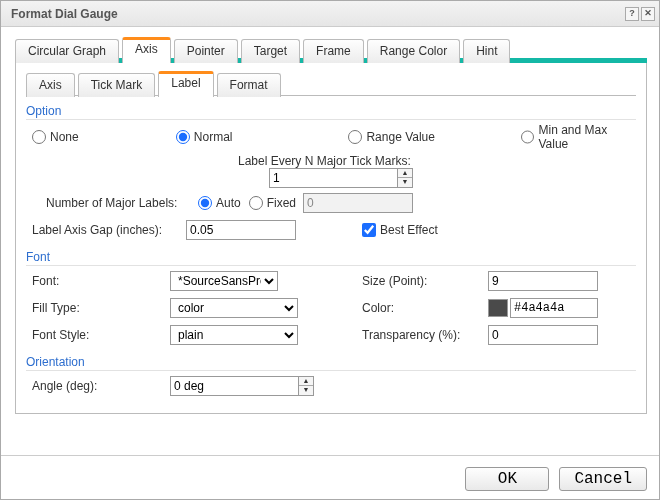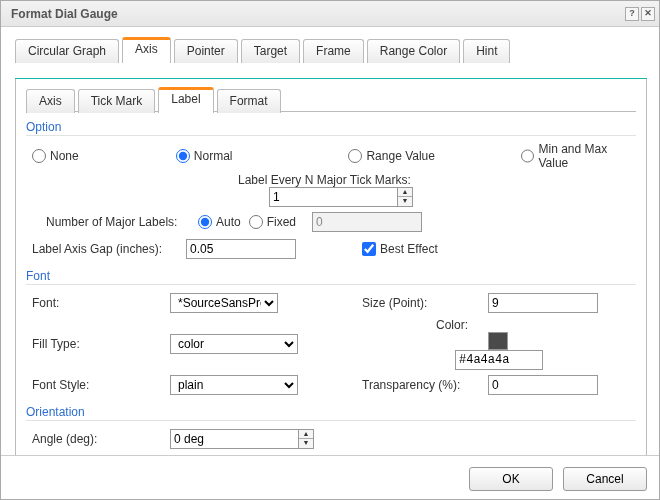--- a/index.html
+++ b/index.html
@@ -20,21 +20,21 @@
     font-weight:600; color:#555;
   }
   .titlebar .spacer { flex:1; }
   .winbtn {
     width:14px; height:14px;
     border:1px solid #aaa; background:#f6f6f6;
     margin-left:2px; display:flex; align-items:center; justify-content:center;
     font-size:9px; color:#555; line-height:1;
   }
   .content { padding:12px 14px 0 14px; }
-  .tabrow { position:relative; height:40px; border-bottom:1px solid #14b8a6; }
+  .tabrow { position:relative; height:24px; border-bottom:5px solid #14b8a6; }
   .tab {
     float:left; height:24px; line-height:22px;
     padding:0 12px; margin-right:3px;
     border:1px solid #bbb; border-bottom:none;
     border-radius:3px 3px 0 0;
     background:linear-gradient(#fefefe,#ececec);
     color:#333; position:relative;
   }
   .tab.active {
     border-top:3px solid #ff8c1a;
@@ -45,21 +45,21 @@
   }
   .tab.active::after {
     content:""; position:absolute; left:0; right:0; bottom:-1px; height:2px; background:#fff;
   }
   .panel {
     border:1px solid #bbb; border-top:none;
     padding:10px 10px 12px 10px;
     background:#fff;
   }
   .subtabrow { height:23px; border-bottom:1px solid #bbb; margin-bottom:4px; }
-  .grouplabel { color:#2d6ecf; border-bottom:1px solid #e2e2e2; margin:8px 0 6px 0; padding-bottom:1px; }
+  .grouplabel { color:#2d6ecf; border-bottom:1px solid #e2e2e2; margin:8px 0 0 0; padding-bottom:1px; }
   .row { display:flex; align-items:center; min-height:24px; margin:3px 0; }
   .col-l { display:flex; align-items:center; flex:0 0 290px; }
   .col-r { display:flex; align-items:center; flex:1; }
   .lbl { margin-right:6px; }
   .lbl-w { width:155px; }
   .lbl-w2 { width:100px; }
   input[type=text], select {
     border:1px solid #999; height:20px;
     font-family:inherit; font-size:12px;
     padding:0 3px; background:#fff;
@@ -92,21 +92,21 @@
   .footer {
     position:absolute; left:0; right:0; bottom:0;
     height:46px; border-top:1px solid #ccc;
     display:flex; justify-content:flex-end; align-items:center;
     padding:0 14px; background:#fff; gap:10px;
   }
   .btn {
     height:24px; min-width:84px; padding:0 14px;
     border:1px solid #999; border-radius:3px;
     background:linear-gradient(#fefefe,#e9e9e9);
-    font-family:Liberation Sans, sans-serif; font-size:12px;
+    font-family:Liberation Mono, monospace; font-size:16px;
   }
   .wrap { position:relative; width:660px; height:500px; }
 </style>
 </head>
 <body>
 <div class="wrap">
 
 <div class="titlebar">
   <span>Format Dial Gauge</span>
   <span class="spacer"></span>
@@ -163,21 +163,21 @@
               <span>▼</span>
             </div>
       </div>
     </div>
     <div class="row" style="padding-left:20px;">
       <span class="lbl" style="width:146px;">Number of Major Labels:</span>
       <label class="opt" style="display:flex;align-items:center;margin-right:8px;">
             <input type="radio" name="maj" checked="" style="">
             <span>Auto</span>
           </label>
-      <label class="opt" style="display:flex;align-items:center;margin-right:16px;">
+      <label class="opt" style="display:flex;align-items:center;margin-right:7px;">
             <input type="radio" name="maj" style="">
             <span>Fixed</span>
           </label>
       <input type="text" style="width: 110px;" disabled="" value="0">
     </div>
 
     <div class="row" style="padding-left:6px;">
       <div class="col-l">
         <span class="lbl" style="width:148px;">Label Axis Gap (inches):</span>
         <input type="text" style="width: 110px;" value="0.05">
@@ -199,21 +199,21 @@
       <div class="col-r" style="padding-left:40px;">
         <span class="lbl lbl-w2" style="width:120px;">Size (Point):</span>
         <input type="text" style="width: 110px;" value="9">
       </div>
     </div>
     <div class="row" style="padding-left:6px;">
       <div class="col-l">
         <span class="lbl lbl-w" style="width:132px;">Fill Type:</span>
         <select style="width:128px;"><option>color</option></select>
       </div>
-      <div class="col-r" style="padding-left:40px;flex-direction:column;">
+      <div class="col-r" style="padding-left:40px;">
         <span class="lbl lbl-w2" style="width:120px;">Color:</span>
         <span class="swatch"></span>
         <input type="text" style="width: 88px; font-family: Liberation Mono, monospace;" value="#4a4a4a">
       </div>
     </div>
     <div class="row" style="padding-left:6px;">
       <div class="col-l">
         <span class="lbl lbl-w" style="width:132px;">Font Style:</span>
         <select style="width:128px;"><option>plain</option></select>
       </div>

